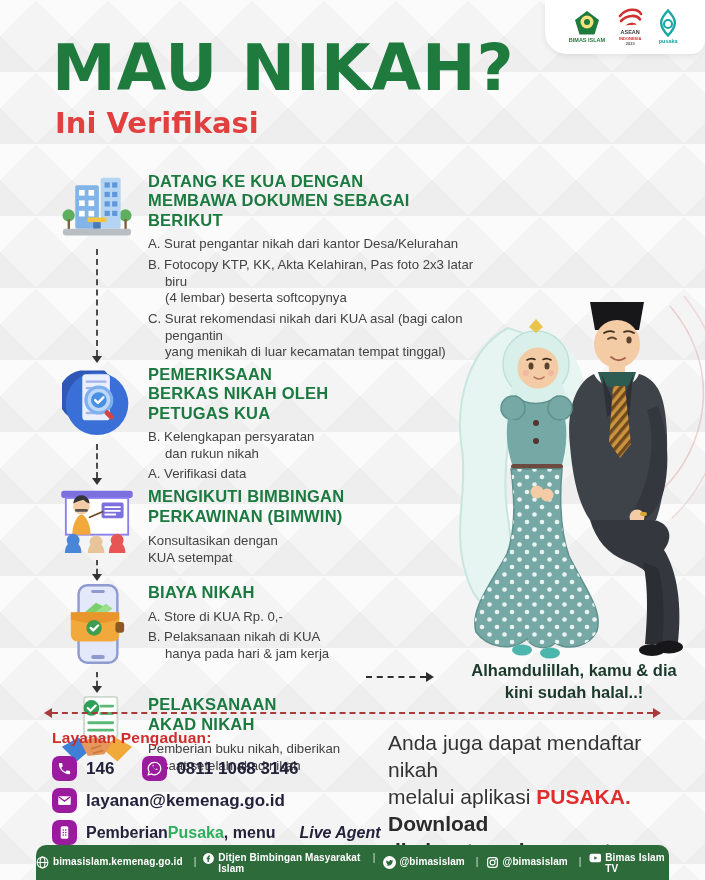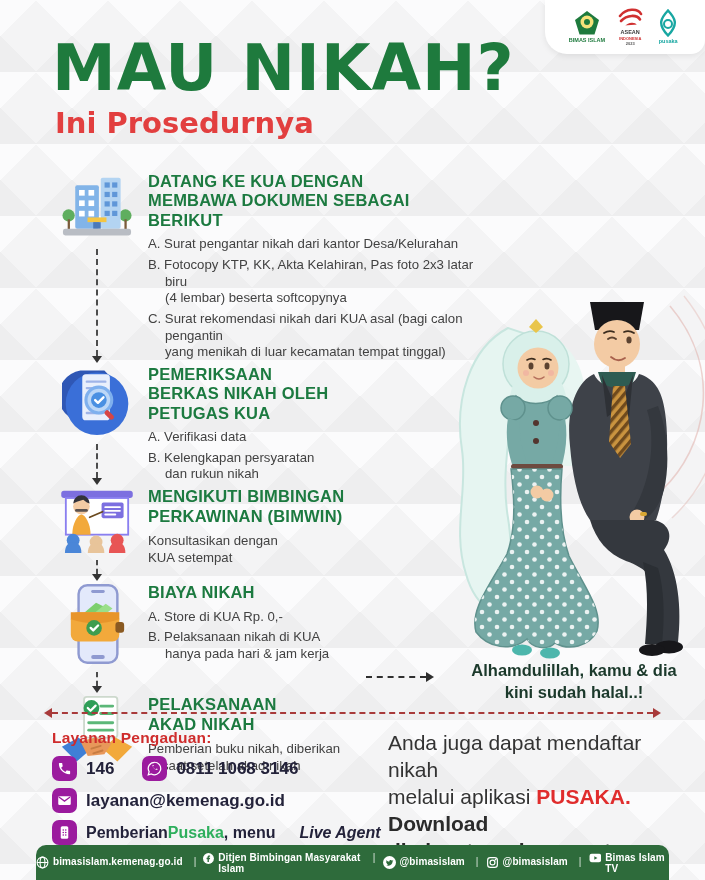--- a/index.html
+++ b/index.html
@@ -71,21 +71,21 @@
     color:#fff;font-size:10px;font-weight:700;letter-spacing:.1px;}
   .f-item{display:flex;align-items:flex-start;gap:4px;}
   .f-item:not(:last-child)::after{content:"|";opacity:.8;margin-left:7px;font-weight:400;}
 </style>
 </head>
 <body>
 
 <div class="poster">
 
   <div class="title">MAU NIKAH?</div>
-  <div class="subtitle">Ini Prosedurnya</div>
+  <div class="subtitle">Ini Verifikasi</div>
 
   <div class="logo-card">
     <div class="logo">
       <svg width="26" height="26" viewBox="0 0 26 26">
         <path d="M13 1 L25 10 L20.5 24.5 L5.5 24.5 L1 10 Z" fill="#1e7a3d"></path>
         <circle cx="13" cy="12" r="6.5" fill="#f6e27a"></circle>
         <circle cx="13" cy="12" r="3" fill="#1e7a3d"></circle>
       </svg>
       <span class="logo-label" style="color:#1e7a3d">BIMAS ISLAM</span>
     </div>
@@ -176,23 +176,23 @@
         </svg>
         <div class="connector">
             <div class="dash"></div>
             <div class="ahead"></div>
           </div>
       </div>
       <div class="step-text" style="width:260px;">
         <div class="step-title">PEMERIKSAAN
 BERKAS NIKAH OLEH
 PETUGAS KUA</div>
-        <div class="step-item">A. Verifikasi data</div>
         <div class="step-item">B. Kelengkapan persyaratan
 dan rukun nikah</div>
+        <div class="step-item">A. Verifikasi data</div>
       </div>
     </div>
 
     <div class="step" style="min-height:96px;">
       <div class="icon-col">
         <svg width="76" height="66" viewBox="0 0 82 72">
           <rect x="2" y="4" width="78" height="8" rx="3" fill="#7c6fe0"></rect>
           <rect x="7" y="12" width="68" height="40" fill="#ffffff" stroke="#8a7ff0" stroke-width="2"></rect>
           <rect x="46" y="17" width="24" height="17" rx="2" fill="#7c6fe0"></rect>
           <g stroke="#ffffff" stroke-width="2" stroke-linecap="round">

